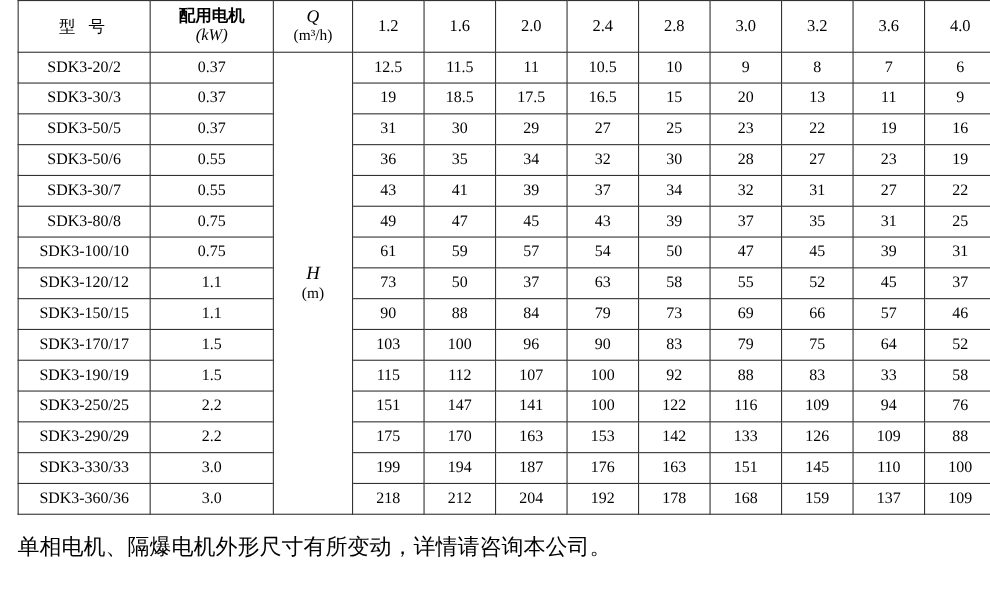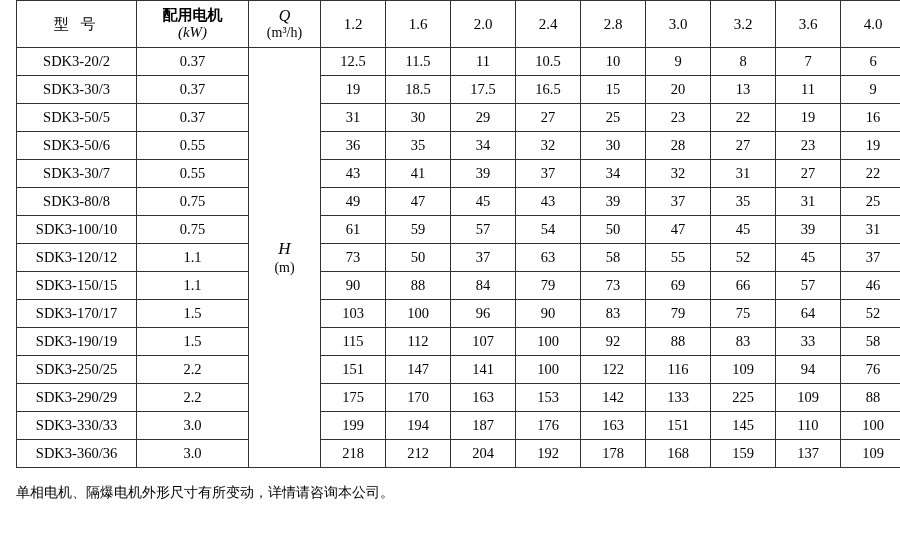--- a/index.html
+++ b/index.html
@@ -59,21 +59,21 @@
   .hdr-model { letter-spacing: 4px; }
   .hdr-motor .l1 { display: block; line-height: 1.15; font-weight: bold; }
   .hdr-motor .l2 { display: block; line-height: 1.15; font-style: italic; }
   .hdr-q .l1 { display: block; line-height: 1.2; font-style: italic; font-size: 16px; }
   .hdr-q .l2 { display: block; line-height: 1.2; font-size: 14px; }
   .hcell-h .l1 { display: block; font-style: italic; font-size: 17px; line-height: 1.25; }
   .hcell-h .l2 { display: block; font-size: 14px; line-height: 1.25; }
   .model-cell { font-size: 14.5px; }
   .note {
     font-family: "Liberation Sans", sans-serif;
-    font-size: 14px;
+    font-size: 20px;
     padding: 16px 0 0 16px;
     color: #000;
   }
 </style>
 </head>
 <body>
 
 <div class="page">
 
 
@@ -278,21 +278,21 @@
         </tr>
         <tr>
           <td class="model-cell">SDK3-290/29</td>
           <td>2.2</td>
           <td>175</td>
           <td>170</td>
           <td>163</td>
           <td>153</td>
           <td>142</td>
           <td>133</td>
-          <td>225</td>
+          <td>126</td>
           <td>109</td>
           <td>88</td>
         </tr>
         <tr>
           <td class="model-cell">SDK3-330/33</td>
           <td>3.0</td>
           <td>199</td>
           <td>194</td>
           <td>187</td>
           <td>176</td>

